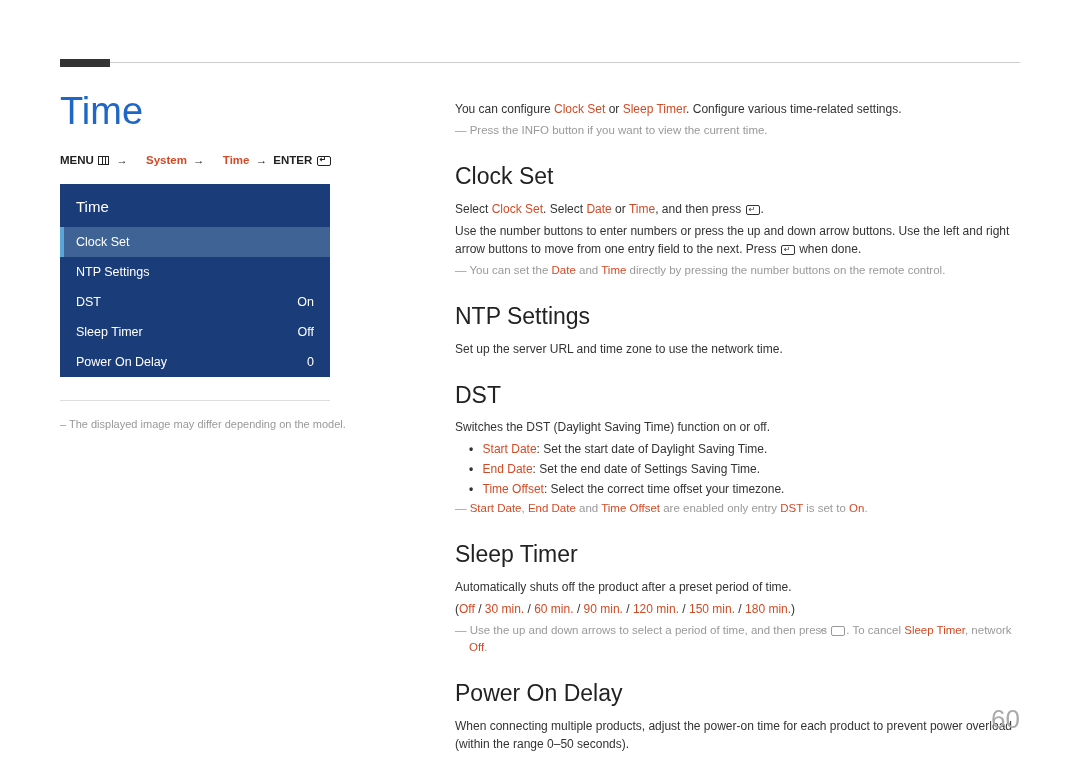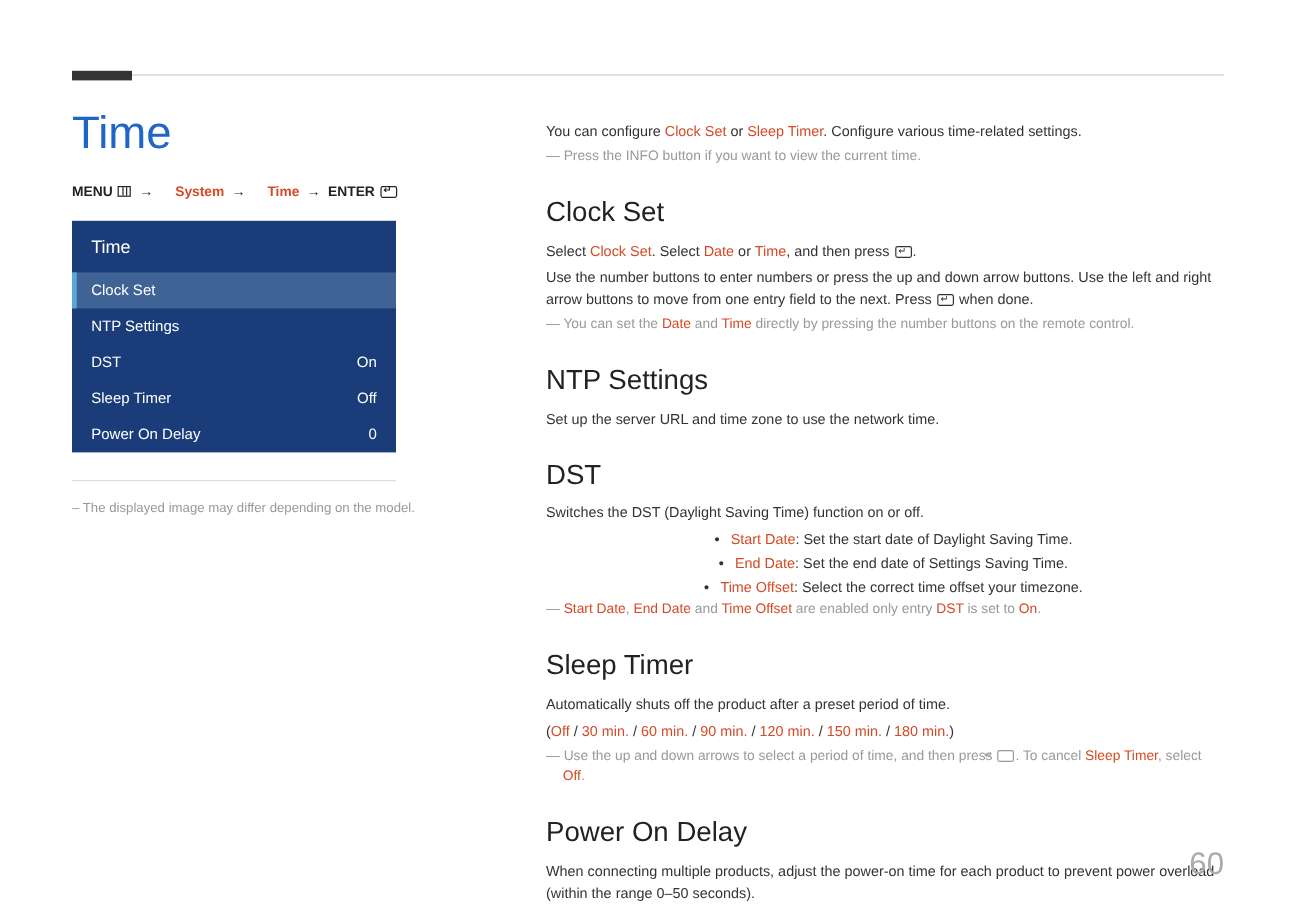--- a/index.html
+++ b/index.html
@@ -110,21 +110,21 @@
     list-style: none;
     padding-left: 26px;
     margin: 2px 0;
   }
   .content ul li::before {
     content: "• ";
     margin-left: -12px;
     padding-right: 6px;
     font-weight: bold;
   }
-  .content ul li { margin: 2px 0; text-align: center; }
+  .content ul li { margin: 2px 0; }
   .intro { margin-bottom: 2px; }
 
   .pagenum {
     position: absolute;
     right: 60px; bottom: 28px;
     font-size: 26px;
     color: #aaa;
     font-weight: 300;
   }
 
@@ -235,20 +235,20 @@
   <p class="note">
     <span class="acc">Start Date</span><span>, </span><span class="acc">End Date</span><span> and </span><span class="acc">Time Offset</span><span> are enabled only entry </span><span class="acc">DST</span><span> is set to </span><span class="acc">On</span><span>.</span>
   </p>
 
   <h2>Sleep Timer</h2>
   <p>Automatically shuts off the product after a preset period of time.</p>
   <p>
     <span>(</span><span class="acc">Off</span><span> / </span><span class="acc">30 min.</span><span> / </span><span class="acc">60 min.</span><span> / </span><span class="acc">90 min.</span><span> / </span><span class="acc">120 min.</span><span> / </span><span class="acc">150 min.</span><span> / </span><span class="acc">180 min.</span><span>)</span>
   </p>
   <p class="note">
-    <span>Use the up and down arrows to select a period of time, and then press </span><span class="enter-glyph"></span><span>. To cancel </span><span class="acc">Sleep Timer</span><span>, select </span><span class="acc">Off</span><span>.</span>
+    <span>Use the up and down arrows to select a period of time, and then press </span><span class="enter-glyph"></span><span>. To cancel </span><span class="acc">Sleep Timer</span><span>, network </span><span class="acc">Off</span><span>.</span>
   </p>
 
   <h2>Power On Delay</h2>
   <p>When connecting multiple products, adjust the power-on time for each product to prevent power overload (within the range 0–50 seconds).</p>
 </div>
 
 <div class="pagenum">60</div>
 
 </body></html>

